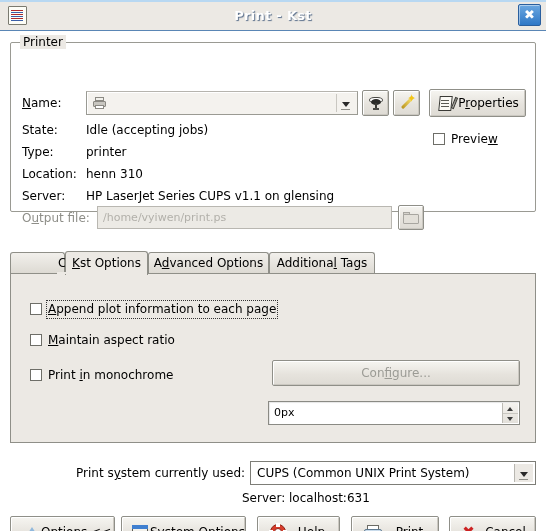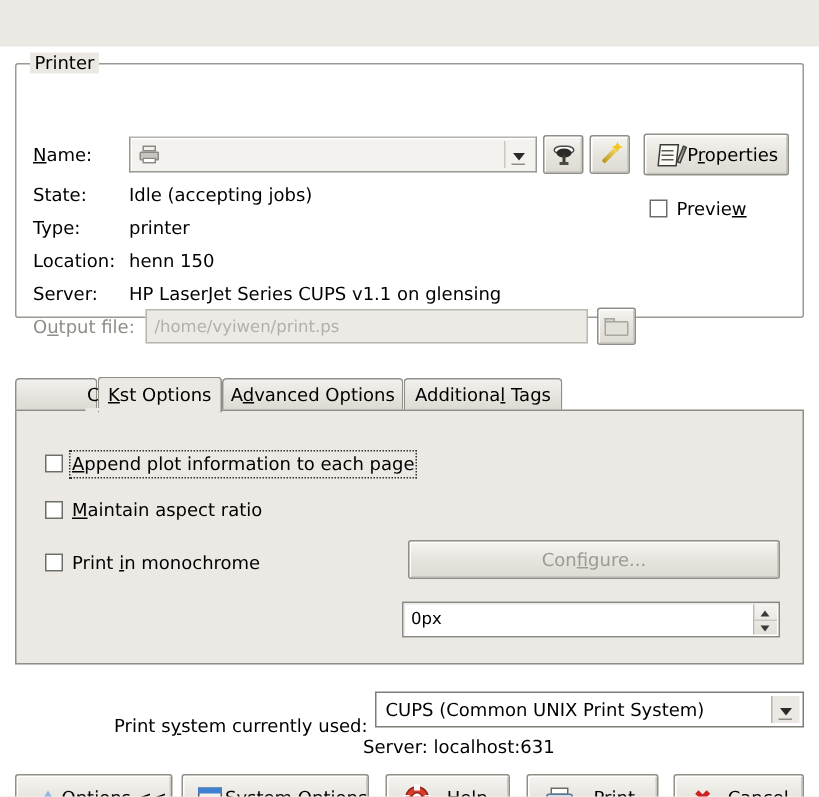--- a/index.html
+++ b/index.html
@@ -232,20 +232,35 @@
   .ico-print .pb { position:absolute; left:0; top:4px; width:18px; height:7px; background:linear-gradient(to bottom,#cfe0ef,#9ab6cf); border:1px solid #5f7a90; box-sizing:border-box; border-radius:2px;}
   .ico-print .pt { position:absolute; left:3px; top:0; width:12px; height:5px; background:#ffffff; border:1px solid #6b6b64; box-sizing:border-box;}
 
   .ico-cancel { width:15px;height:15px; color:#cc2222; font-size:15px; font-weight:bold; line-height:15px; text-align:center; }
 </style>
 </head>
 <body>
 
 <div class="window">
 
+  <div class="titlebar">
+    <div class="titlebar-edge-top"></div>
+    <div class="title-icon">
+      <i></i>
+        <i></i>
+        <i></i>
+        <i></i>
+        <i></i>
+        <i></i>
+    </div>
+    <div class="title-text">Print - Kst</div>
+    <div class="close-btn">
+      <span>✖</span>
+    </div>
+  </div>
 
   <div class="body">
 
     <div class="groupbox" style="left:10px; top:11px; width:526px; height:170px;">
       <div class="gb-title">Printer</div>
     </div>
 
     <div class="lbl" style="left:22px; top:65px;"><u>N</u>ame:</div>
 
     <div class="combo" style="left:86px; top:60px; width:272px; height:24px;">
@@ -284,21 +299,21 @@
       <div class="blabel" style="left:26px; right:4px; text-align:center;">P<u>r</u>operties</div>
     </div>
 
     <div class="lbl" style="left:22px; top:92px;">State:</div>
     <div class="lbl" style="left:86px; top:92px;">Idle (accepting jobs)</div>
 
     <div class="lbl" style="left:22px; top:114px;">Type:</div>
     <div class="lbl" style="left:86px; top:114px;">printer</div>
 
     <div class="lbl" style="left:22px; top:136px;">Location:</div>
-    <div class="lbl" style="left:86px; top:136px;">henn 150</div>
+    <div class="lbl" style="left:86px; top:136px;">henn 310</div>
 
     <div class="lbl" style="left:22px; top:158px;">Server:</div>
     <div class="lbl" style="left:86px; top:158px;">HP LaserJet Series CUPS v1.1 on glensing</div>
 
     <div class="check" style="left:433px; top:101px;">
       <div class="box"></div>
       <div class="ctxt">Previe<u>w</u></div>
     </div>
 
     <div class="lbl dim" style="left:22px; top:180px;">O<u>u</u>tput file:</div>
@@ -343,21 +358,21 @@
 
 
     <div class="input" style="left:268px; top:370px; width:252px; height:24px; z-index:5;">
       <div class="itext">0px</div>
       <div class="spin-arrows">
         <div></div>
         <div></div>
       </div>
     </div>
 
-    <div class="lbl" style="left:76px; top:435px;margin-top:11px;">Print s<u>y</u>stem currently used:</div>
+    <div class="lbl" style="left:76px; top:435px;">Print s<u>y</u>stem currently used:</div>
     <div class="combo white" style="left:250px; top:430px; width:286px; height:24px;">
       <div class="ctext">CUPS (Common UNIX Print System)</div>
       <div class="carrow"></div>
     </div>
     <div class="lbl" style="left:242px; top:460px;">Server: localhost:631</div>
 
     <div class="btn" style="left:10px; top:485px; width:105px; height:31px;">
       <div class="ico ico-triangle" style="left:14px; top:9px;"></div>
       <div class="blabel" style="left:30px; right:4px; text-align:center;"><u>O</u>ptions &lt;&lt;</div>
     </div>

